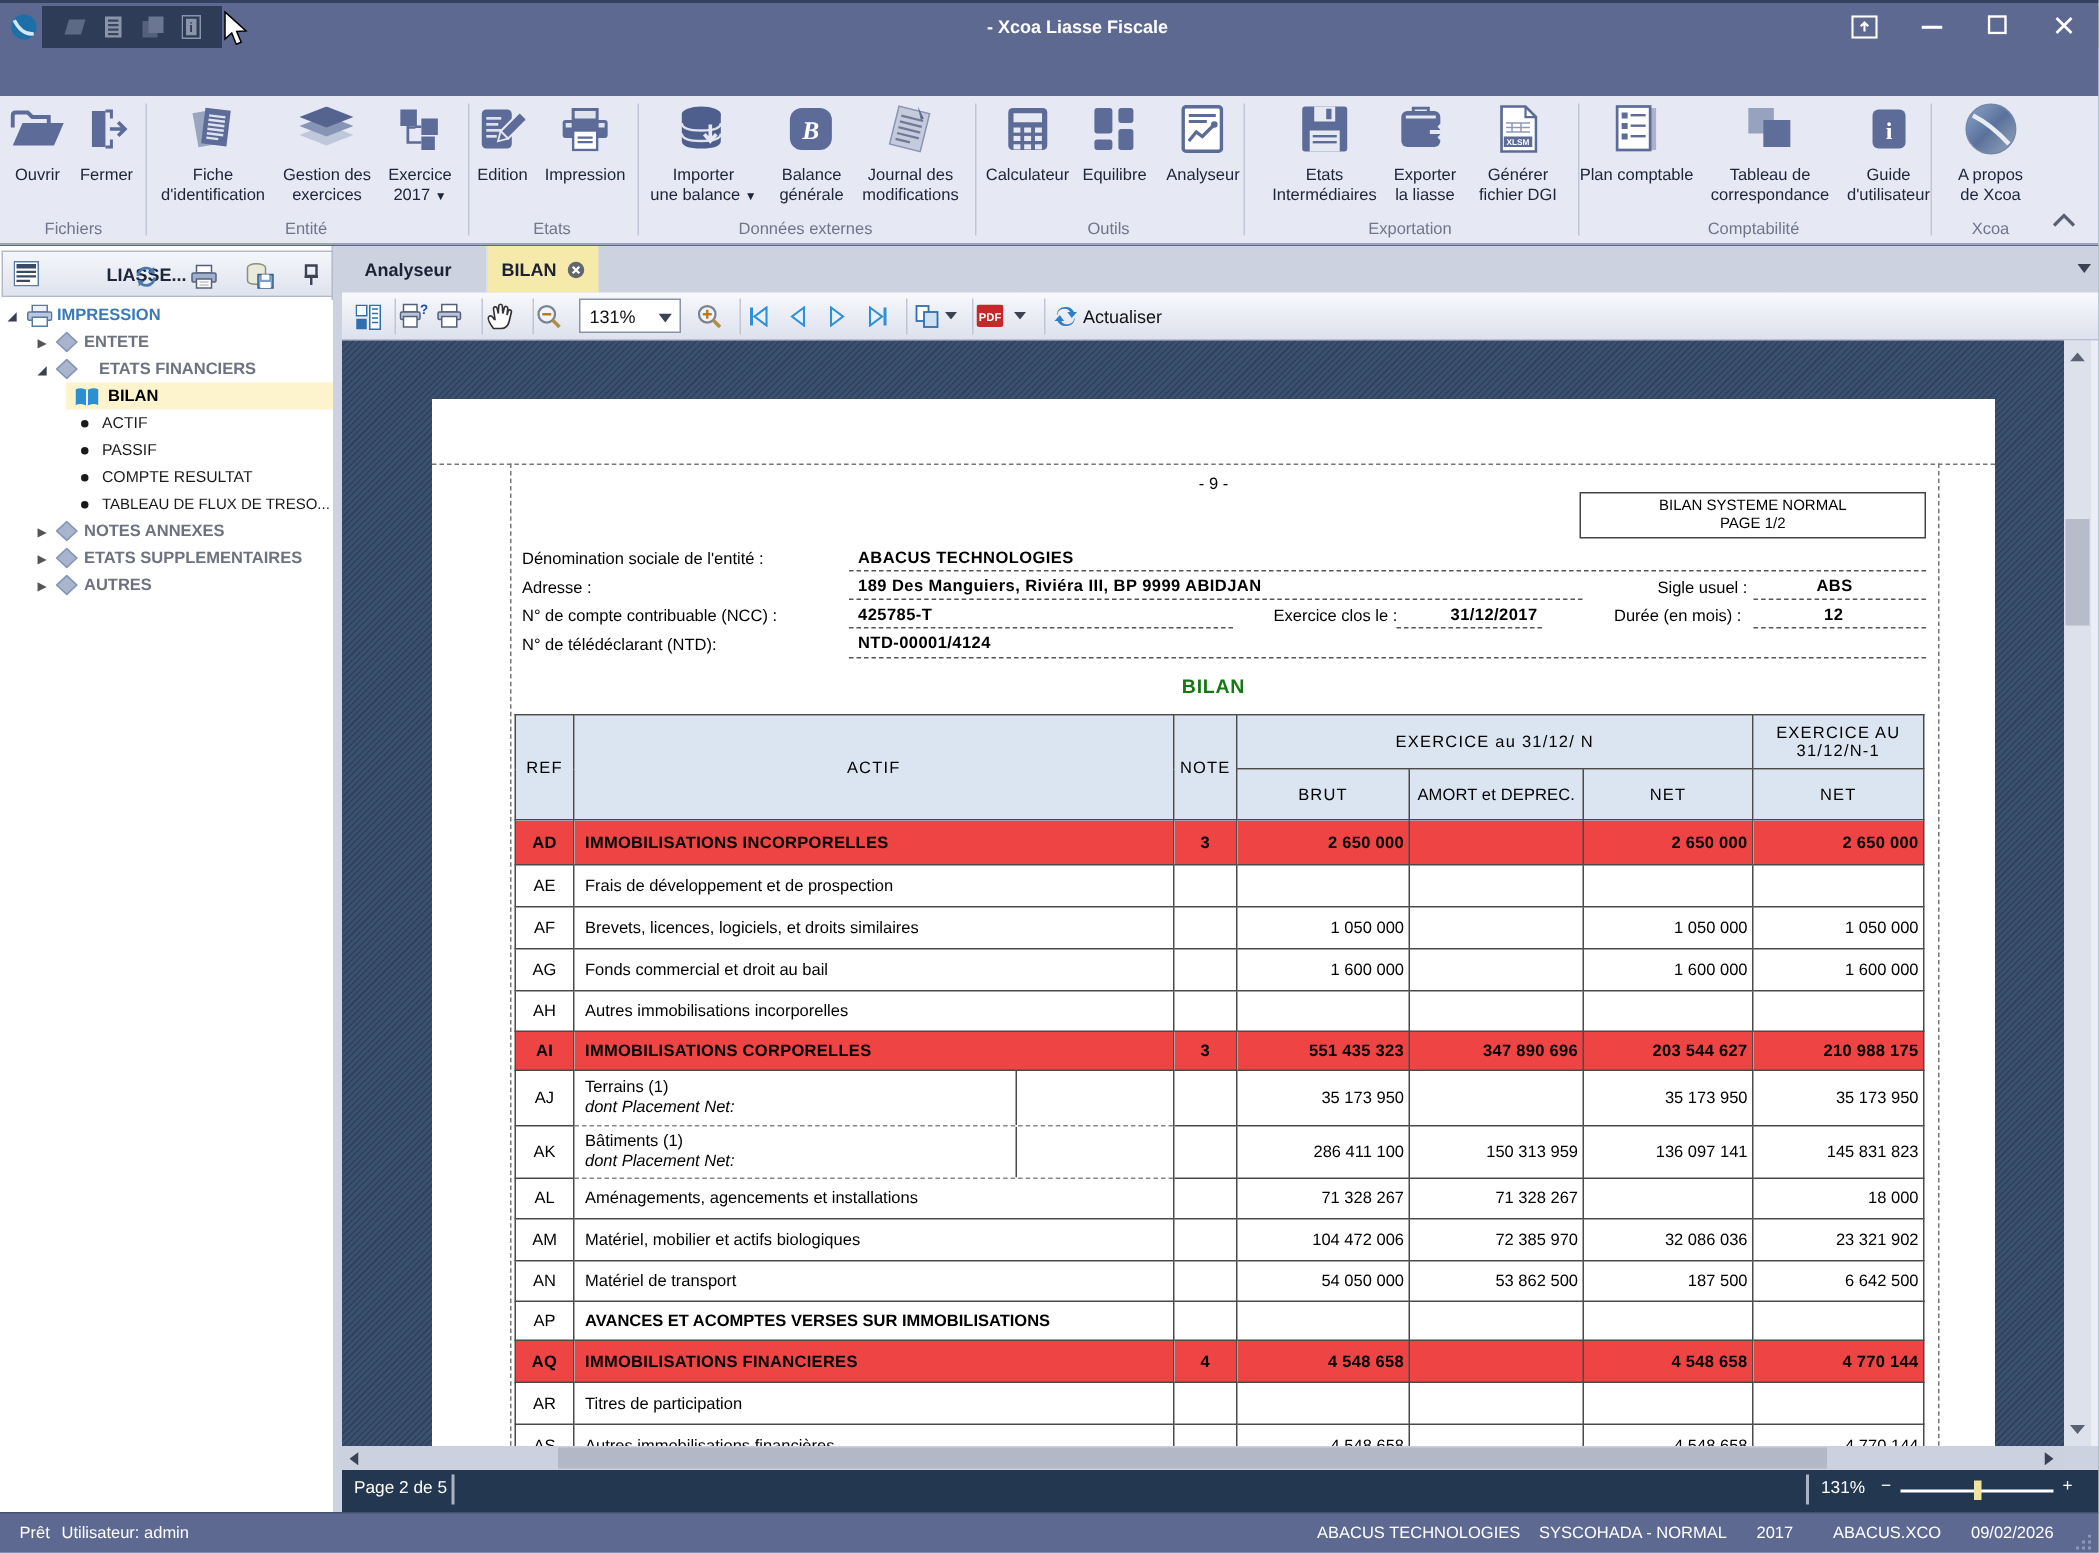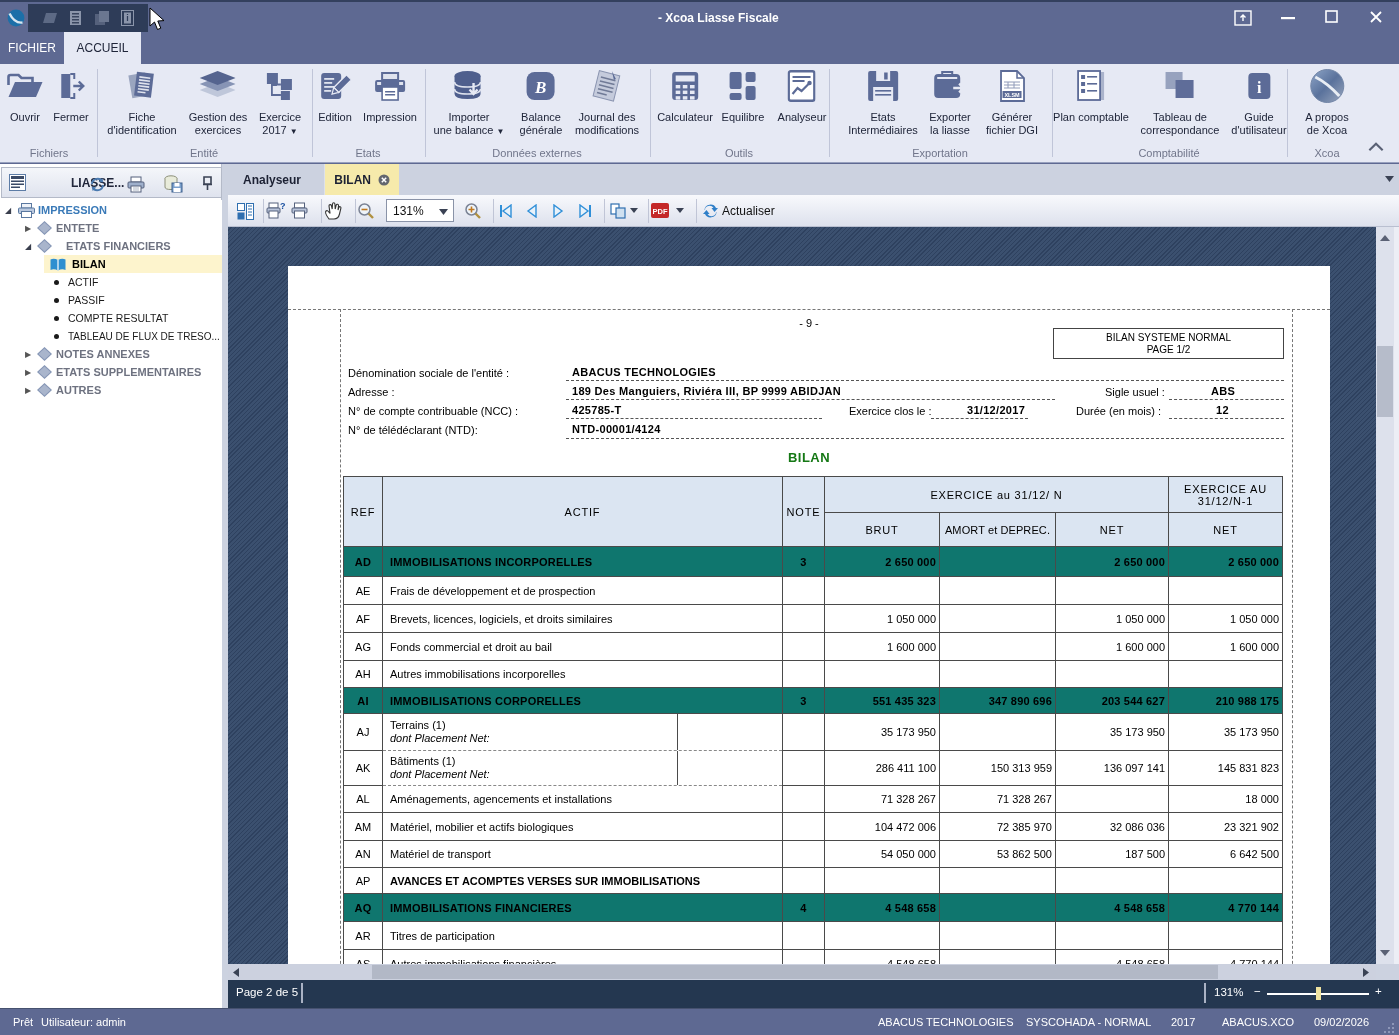--- a/index.html
+++ b/index.html
@@ -53,21 +53,21 @@
 #statusbar{position:absolute;left:0;top:1006px;width:1399px;height:29px;background:#5e6992;color:#fff;font-size:11px;border-top:1px solid #46516f;}
 .sb{position:absolute;top:7px;}
 
 .dash{position:absolute;border-top:1px dashed #777;}
 .vdash{position:absolute;border-left:1px dashed #777;}
 .lbl{position:absolute;font-size:11px;color:#000;white-space:nowrap;}
 .val{position:absolute;font-size:11px;font-weight:bold;color:#000;white-space:nowrap;letter-spacing:0.3px;}
 #btable{position:absolute;left:55px;top:210px;width:940px;border-collapse:collapse;table-layout:fixed;font-size:11px;color:#000;}
 #btable td{border:1px solid #4a4a4a;padding:0 3px;overflow:hidden;}
 #btable .hd{background:#dbe5f2;text-align:center;letter-spacing:0.8px;white-space:nowrap;}
-#btable .sec{background:#0f766e;font-weight:bold;letter-spacing:0.2px;}
+#btable .sec{background:#ef4444;font-weight:bold;letter-spacing:0.2px;}
 #btable .num{text-align:right;}
 #btable .ref{text-align:center;}
 #btable .lab{padding-left:7px;}
 </style>
 </head>
 <body>
 <div id="win">
   <div id="titlebar">
     <div id="logo"><svg width="18" height="18" viewBox="0 0 18 18">
           <circle cx="9" cy="9" r="8.4" fill="#1c6fa8"></circle>
@@ -105,24 +105,20 @@
     <svg class="wbtn" style="left:1281px;top:13px;" width="14" height="3" viewBox="0 0 14 3">
         <rect width="14" height="2.2" fill="#fff"></rect>
       </svg>
     <svg class="wbtn" style="left:1325px;" width="13" height="13" viewBox="0 0 13 13">
         <rect x="1" y="1" width="11" height="11" fill="none" stroke="#fff" stroke-width="1.6"></rect>
       </svg>
     <svg class="wbtn" style="left:1369px;" width="14" height="14" viewBox="0 0 14 14">
         <path d="M2 2 L12 12 M12 2 L2 12" stroke="#fff" stroke-width="1.8"></path>
       </svg>
   </div>
-  <div id="tabsrow">
-    <div id="ftab">FICHIER</div>
-    <div id="atab">ACCUEIL</div>
-  </div>
   <div id="ribbon">
     <div class="rbtn" style="left:25px;">
         <div class="ric">
           <svg width="37" height="26" viewBox="0 0 37 26">
             <path d="M2 12 L2 4 Q2 2 4 2 L12 2 L15 5 L26 5 L26 9" fill="none" stroke="#5c6b97" stroke-width="2.6"></path>
             <path d="M2 24 L8.5 9 L36 9 L29.5 24 Z" fill="#5c6b97"></path>
           </svg>
         </div>
         <div class="rlab">Ouvrir</div>
       </div>

